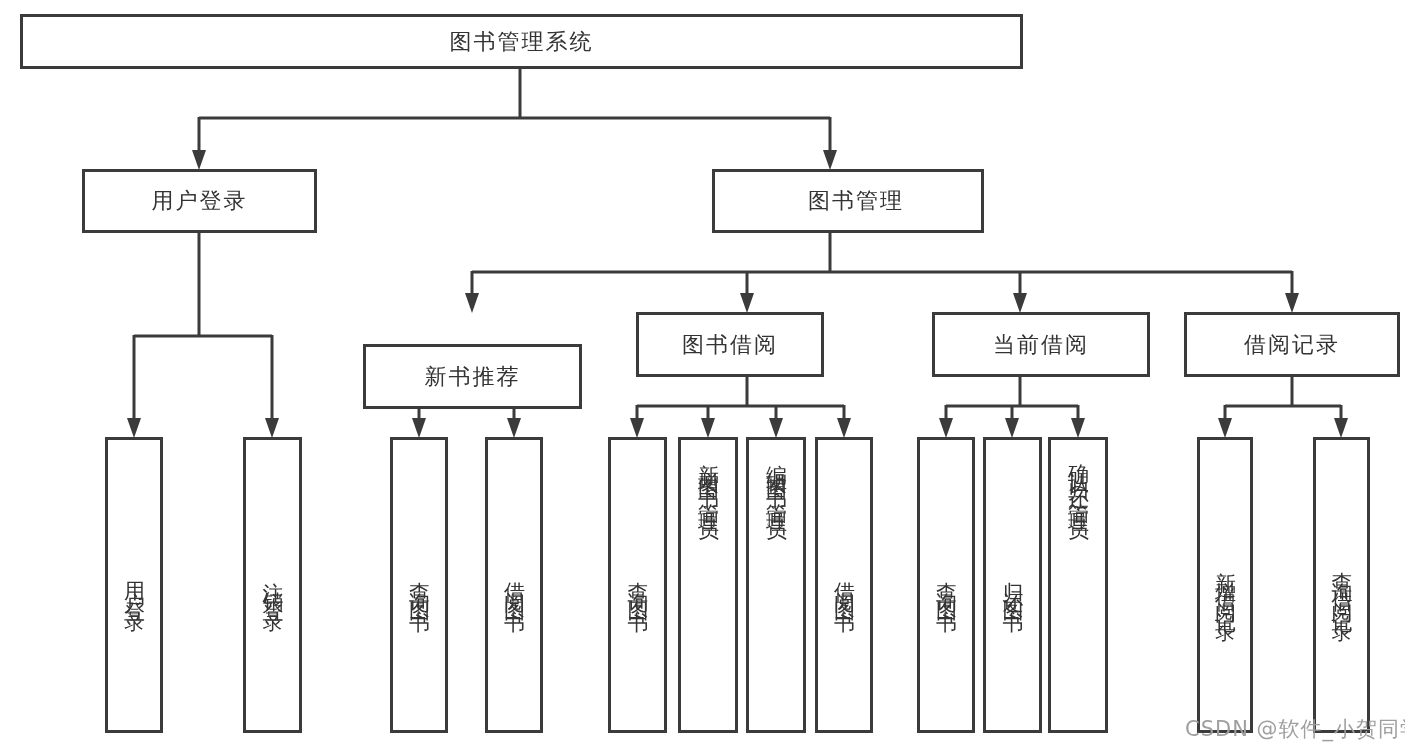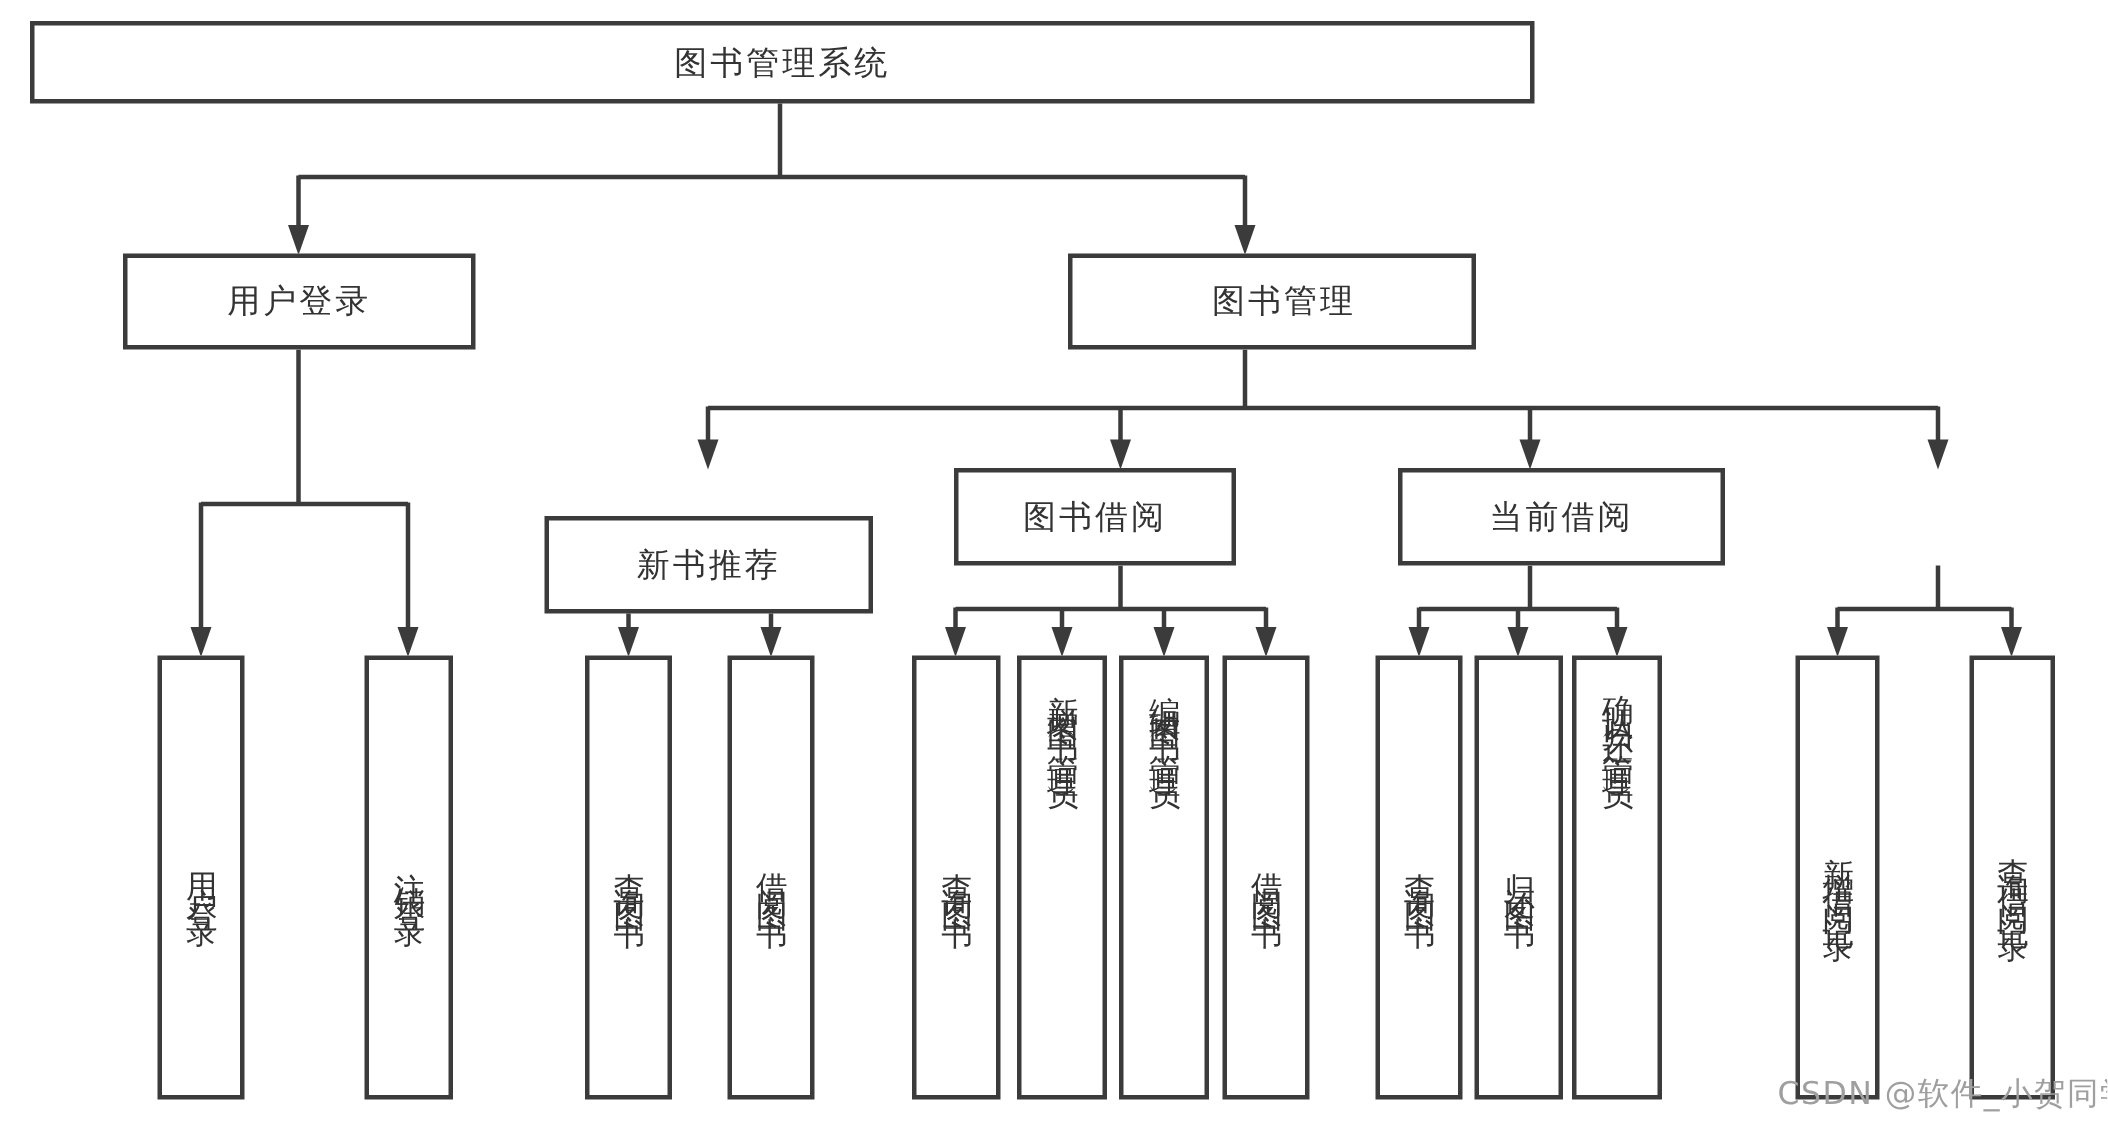--- a/index.html
+++ b/index.html
@@ -145,20 +145,21 @@
   </svg>
 
   <div id="n-root" class="node h-node">图书管理系统</div>
 
   <div id="n-user-login" class="node h-node">用户登录</div>
   <div id="n-book-mgmt" class="node h-node">图书管理</div>
 
   <div id="n-new-rec" class="node h-node">新书推荐</div>
   <div id="n-borrowing" class="node h-node">图书借阅</div>
   <div id="n-current" class="node h-node">当前借阅</div>
+  <div id="n-records" class="node h-node">借阅记录</div>
 
   <div id="n-a1" class="node v-node">用户登录</div>
   <div id="n-a2" class="node v-node">注销登录</div>
 
   <div id="n-b1" class="node v-node">查询图书</div>
   <div id="n-b2" class="node v-node">借阅图书</div>
 
   <div id="n-c1" class="node v-node">查询图书</div>
   <div id="n-c2" class="node v-node top-align">新增图书（管理员）</div>
   <div id="n-c3" class="node v-node top-align">编辑图书（管理员）</div>

